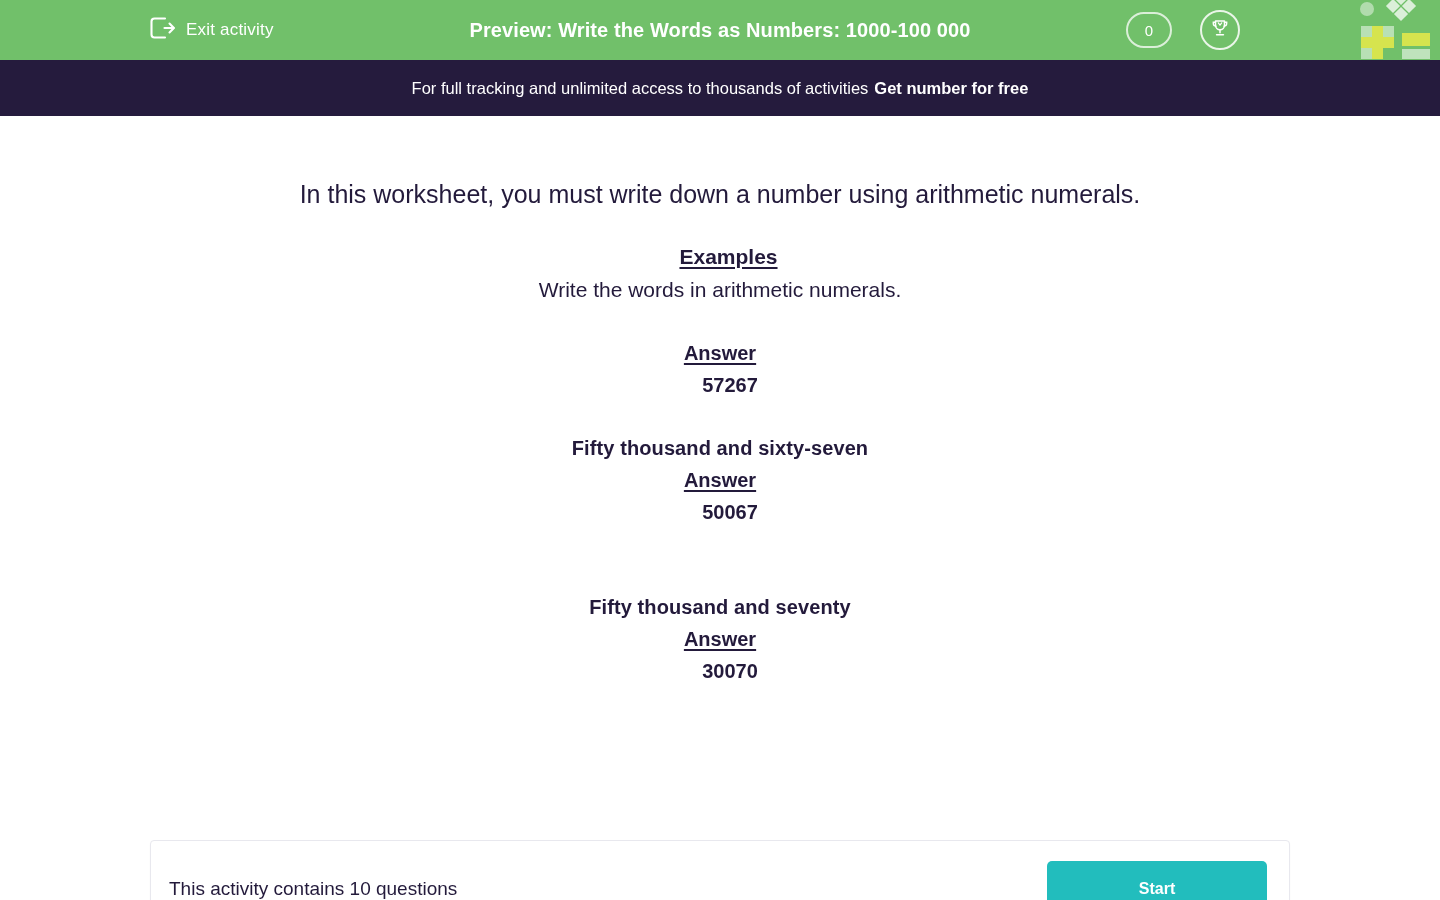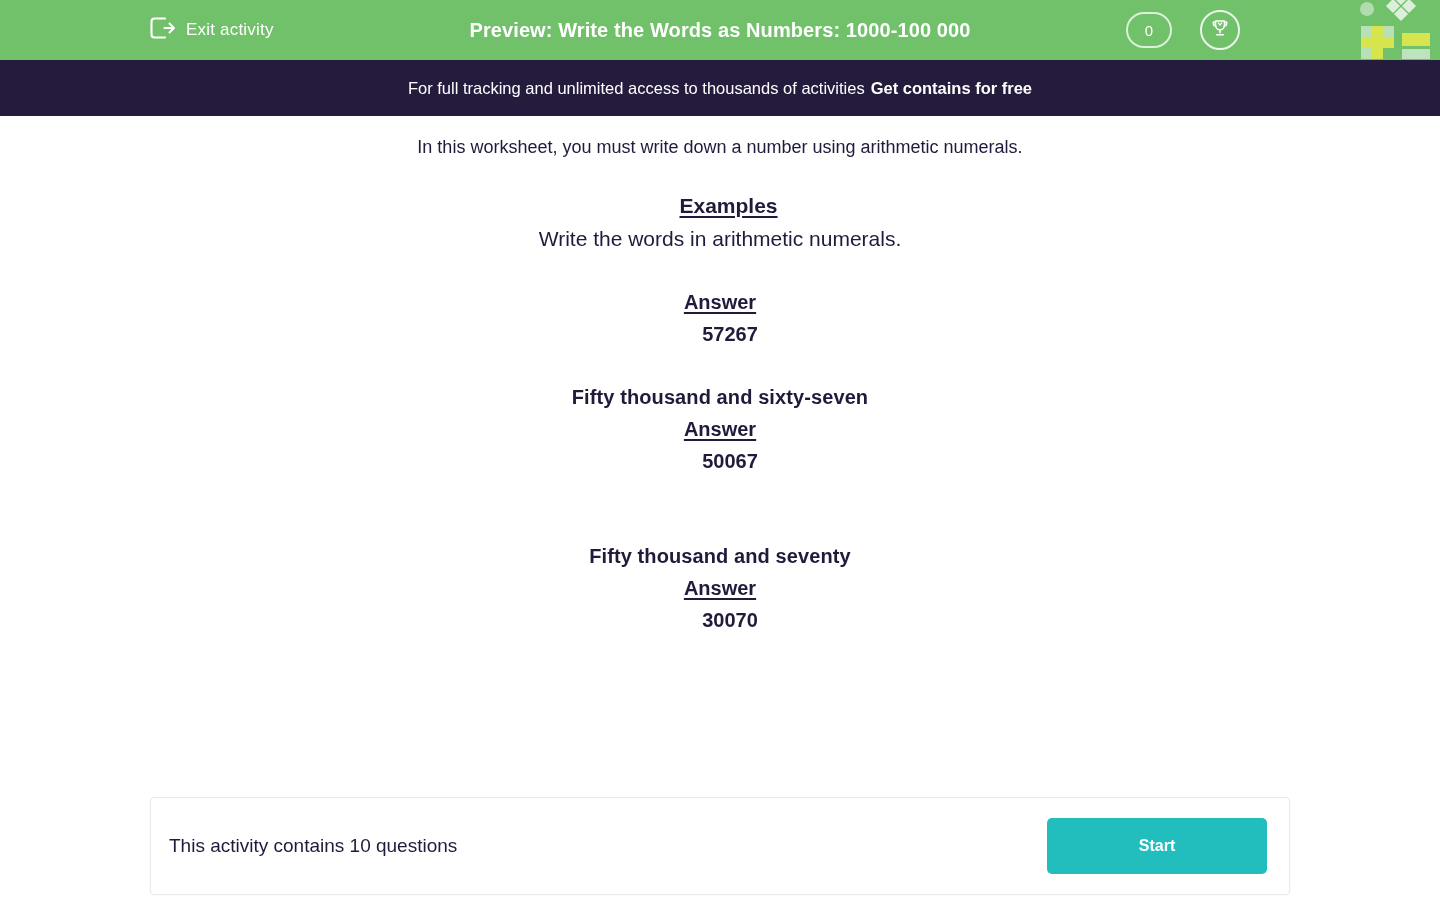--- a/index.html
+++ b/index.html
@@ -77,22 +77,22 @@
 
   
   .sheet{
     height:770px;
     padding-top:0;
     color:#231a3b;
     text-align:center;
     position:relative;
   }
   .intro{
-    margin-top:21px;
-    font-size:18px;
+    margin-top:64px;
+    font-size:25px;
     font-weight:400;
   }
   .ex-head{
     margin-top:36px;
     font-size:21px;
     font-weight:bold;
     text-decoration:underline;
     text-underline-offset:3px;
     padding-left:17px;
   }
@@ -196,21 +196,21 @@
       <rect x="33" y="26" width="11" height="11" fill="#ffffff" opacity=".5"></rect>
       <rect x="11" y="48" width="11" height="11" fill="#ffffff" opacity=".5"></rect>
       <rect x="52" y="33" width="28" height="13" fill="#d6e44e"></rect>
       <rect x="52" y="49" width="28" height="10" fill="#ffffff" opacity=".55"></rect>
     </svg>
   </div>
 </div>
 
 <div class="promo">
   <span>For full tracking and unlimited access to thousands of activities</span>
-  <strong>Get contains for free</strong>
+  <strong>Get number for free</strong>
 </div>
 
 <div class="sheet">
 
   <div class="intro">In this worksheet, you must write down a number using arithmetic numerals.</div>
 
   <div class="ex-head">Examples</div>
 
   <div class="ex-sub">Write the words in arithmetic numerals.</div>
 

